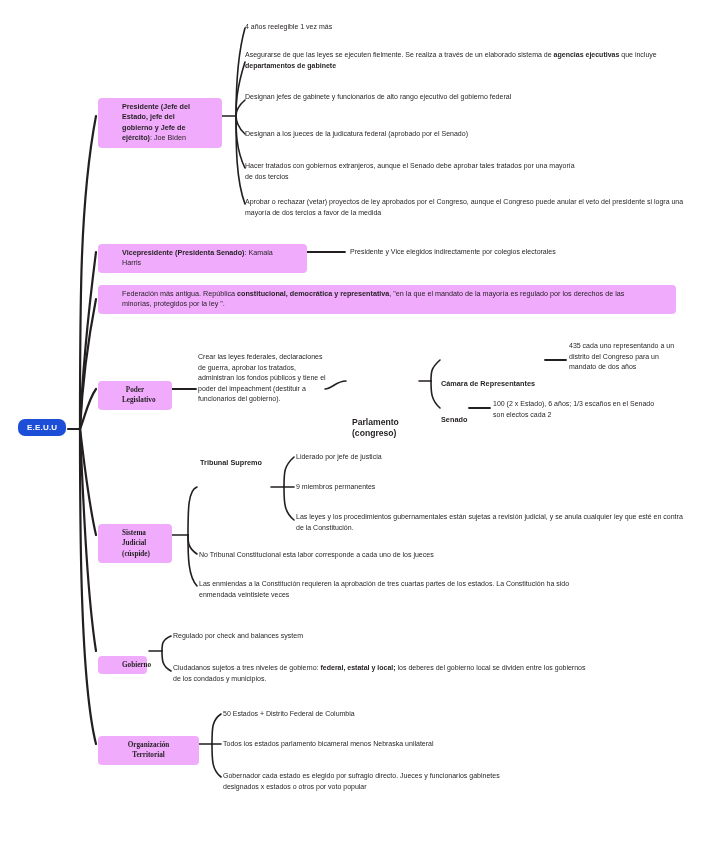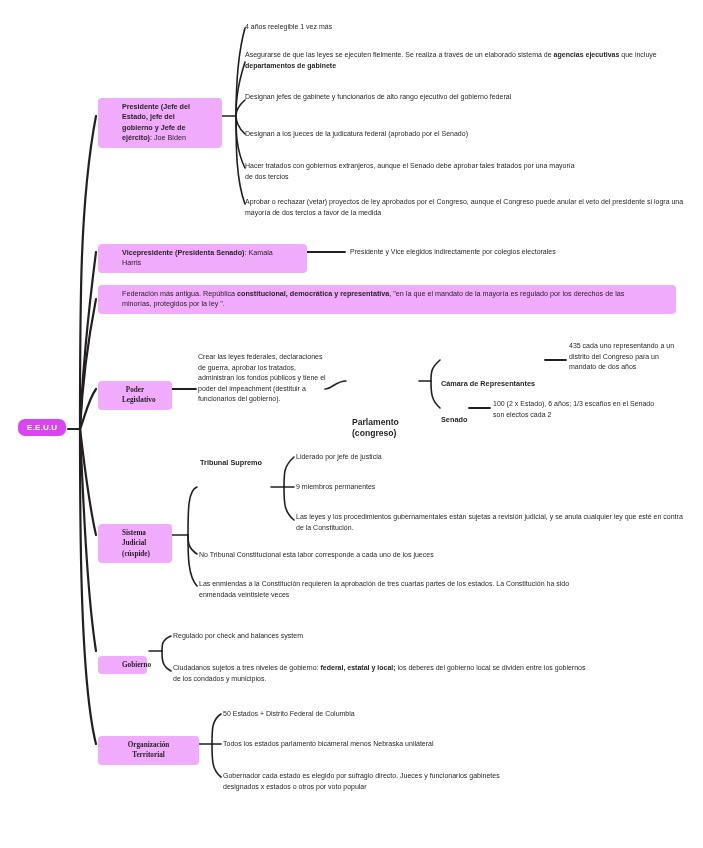--- a/index.html
+++ b/index.html
@@ -35,21 +35,21 @@
     stroke-linecap: round;
   }
   svg.links path.thick { stroke-width: 2.2; }
   svg.links line.stub { stroke-width: 1.8; }
 
   .node {
     position: absolute;
     box-sizing: border-box;
   }
   .root-node {
-    background: #d946ef;
+    background: #1d4ed8;
     color: #ffffff;
     border-radius: 7px;
     font-size: 8px;
     font-weight: bold;
     letter-spacing: 0.2px;
     padding: 4px 9px;
     white-space: nowrap;
   }
   .box {
     background: #f0abfc;

